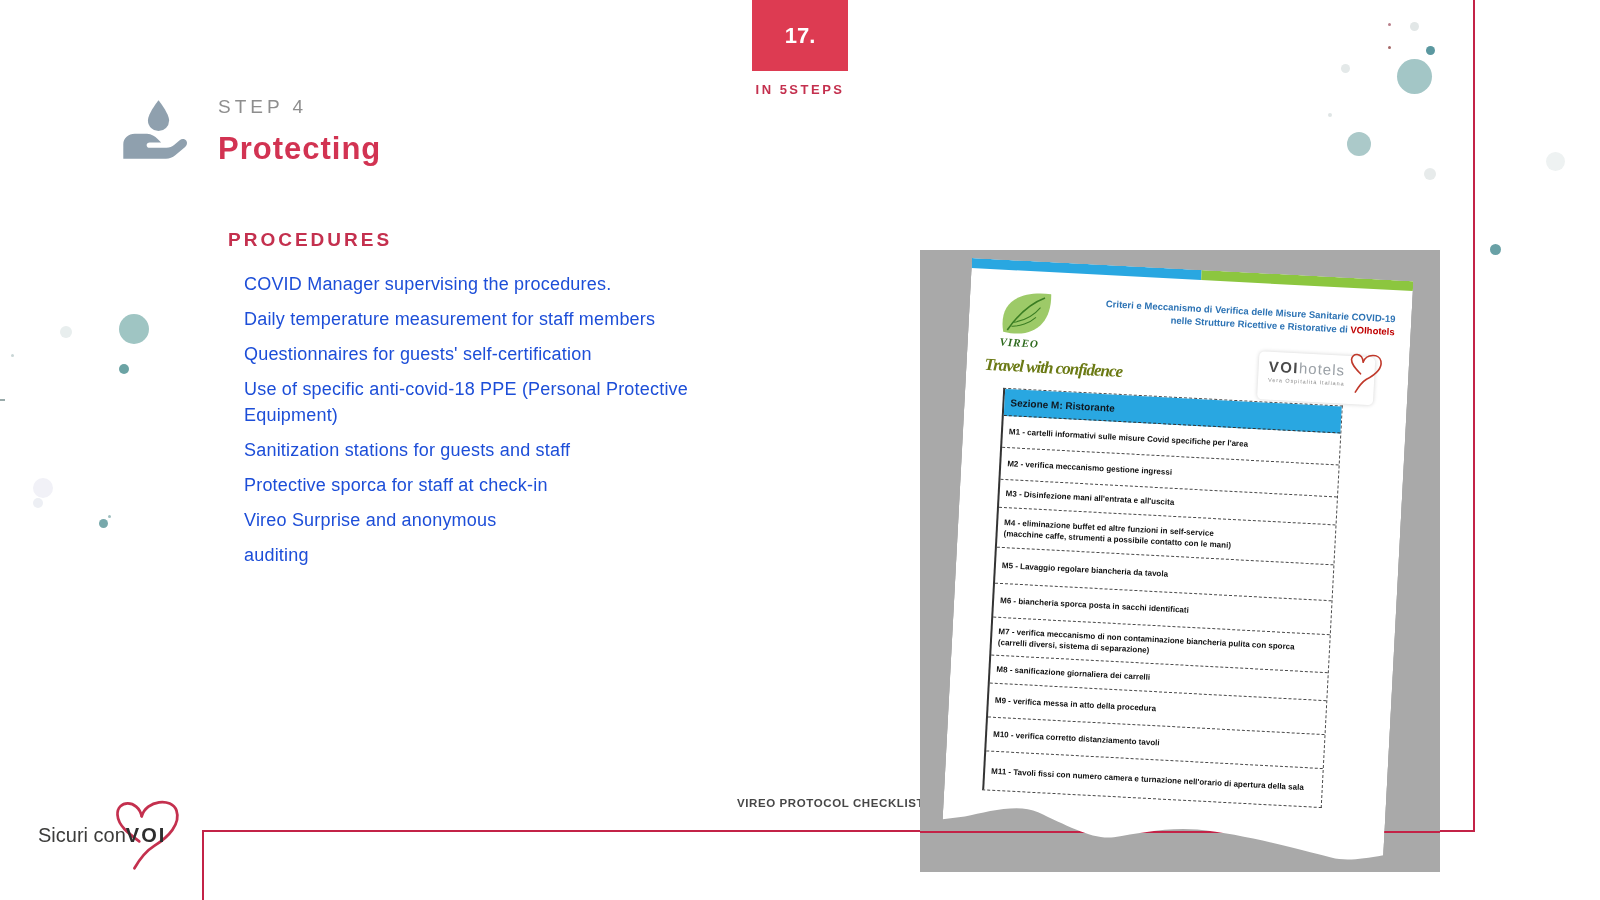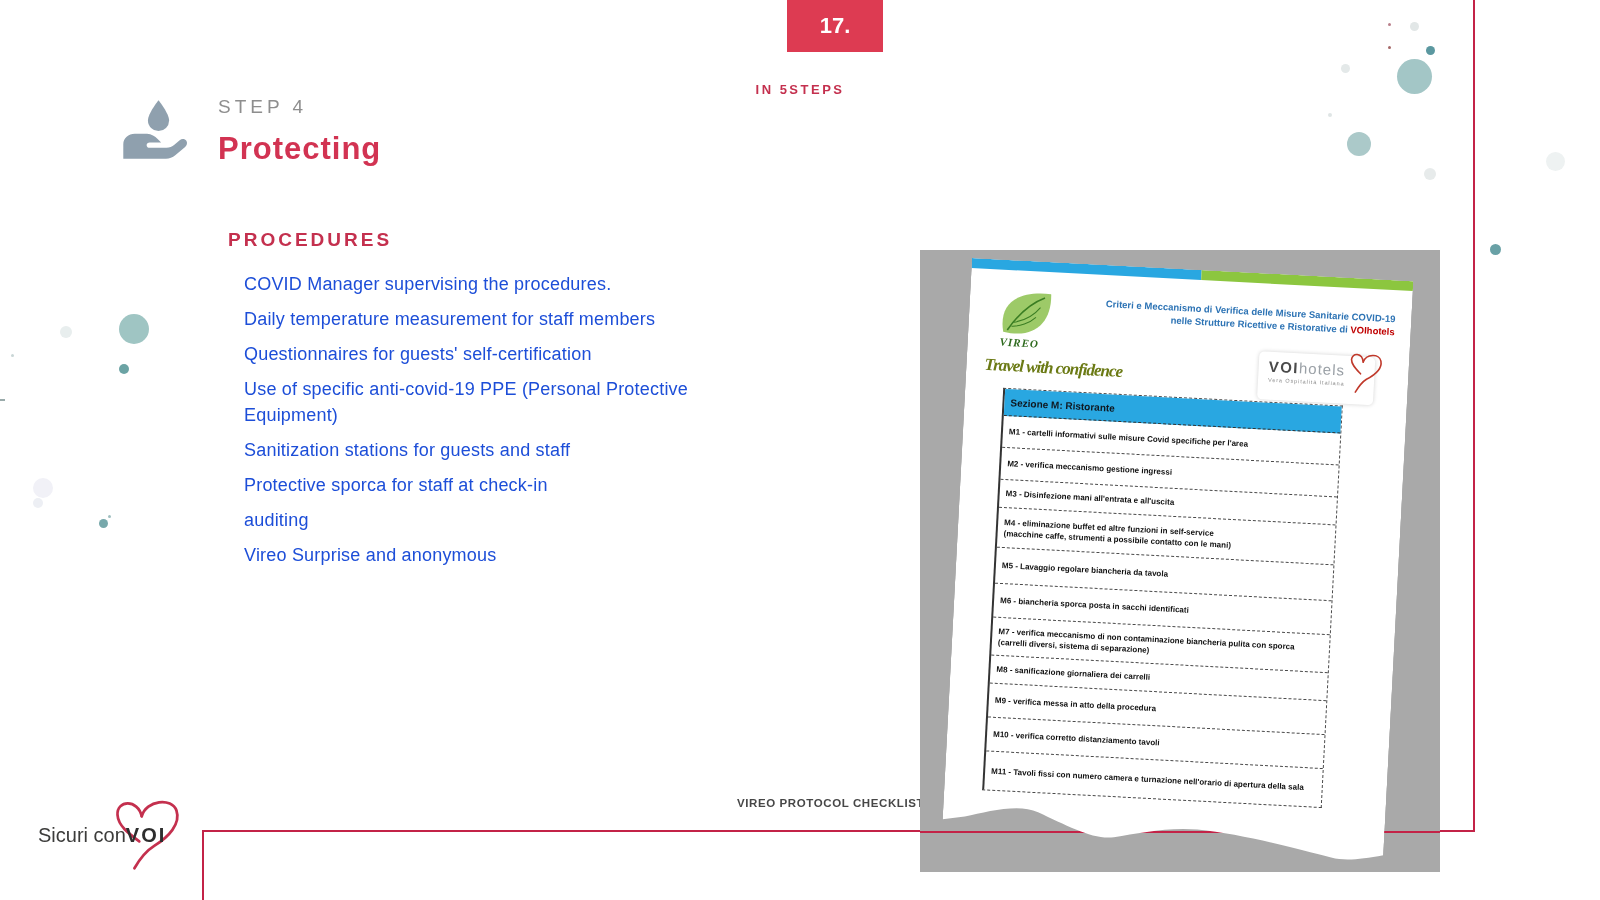--- a/index.html
+++ b/index.html
@@ -12,22 +12,22 @@
   .dot{position:absolute;border-radius:50%;}
 
   
   .frame-line{position:absolute;background:#c32347;z-index:1;}
   #vline-right{left:1473px;top:0;width:2px;height:832px;}
   #hline-bottom{left:202px;top:830px;width:1273px;height:2px;}
   #vline-left{left:202px;top:830px;width:2px;height:70px;}
 
   
   .page-num-box{
-    left:752px;top:0;width:96px;height:52px;background:#dd3b52;
-    display:flex;align-items:center;justify-content:center;z-index:2;margin-left:35px;
+    left:752px;top:0;width:96px;height:71px;background:#dd3b52;
+    display:flex;align-items:center;justify-content:center;z-index:2;
   }
   .page-num-box span{color:#fff;font-size:22px;font-weight:bold;}
   .steps-caption{
     left:740px;top:82px;width:120px;text-align:center;
     color:#c4304e;font-size:13px;font-weight:bold;letter-spacing:2.5px;
   }
 
   
   .hand-icon{left:118px;top:98px;width:74px;height:68px;}
   .step-label{left:218px;top:96px;font-size:19px;color:#8e8e8e;letter-spacing:4px;}
@@ -142,25 +142,25 @@
     <path fill="#8fa0ae" d="M6 52 C6 45 12 40 19 40 H33 C38 40 42 43 45 46 L49 50 H36 C34 50 32.5 51.3 32.5 53 C32.5 54.7 34 56 36 56 H55 C58.5 56 61.5 54.7 64 52.5 L70 47.3 C72.5 45.2 76 45.5 77.6 48 C79 50.2 78.4 53.2 76.2 55.1 L65 64.5 C62 67 58.3 68.3 54.5 68.3 H6 Z"></path>
   </svg>
   <div class="abs step-label">STEP 4</div>
   <div class="abs step-title">Protecting</div>
 
   <div class="abs proc-heading">PROCEDURES</div>
   <div class="abs proc-list">
     <p>COVID Manager supervising the procedures.</p>
     <p>Daily temperature measurement for staff members</p>
     <p>Questionnaires for guests' self-certification</p>
-    <p>Use of specific anti-covid-19 PPE (Personal Protective Equipment)</p>
+    <p>Use of specific anti-covid-18 PPE (Personal Protective Equipment)</p>
     <p>Sanitization stations for guests and staff</p>
     <p>Protective sporca for staff at check-in</p>
+    <p>Vireo  Surprise and anonymous</p>
     <p>auditing</p>
-    <p>Vireo  Surprise and anonymous</p>
   </div>
 
   <div class="abs doc-caption">VIREO PROTOCOL CHECKLIST</div>
 
   <svg class="abs brand-heart" viewBox="0 0 80 80">
     <g fill="none" stroke="#c4304e" stroke-width="2.6" stroke-linecap="round" transform="rotate(8 40 40)">
       <path d="M32 26 C26 10 6 14 9 28 C11 38 22 44 33 50"></path>
       <path d="M32 26 C34 10 58 4 64 16 C70 28 60 42 48 52 C42 57 36 66 32 76"></path>
     </g>
   </svg>

